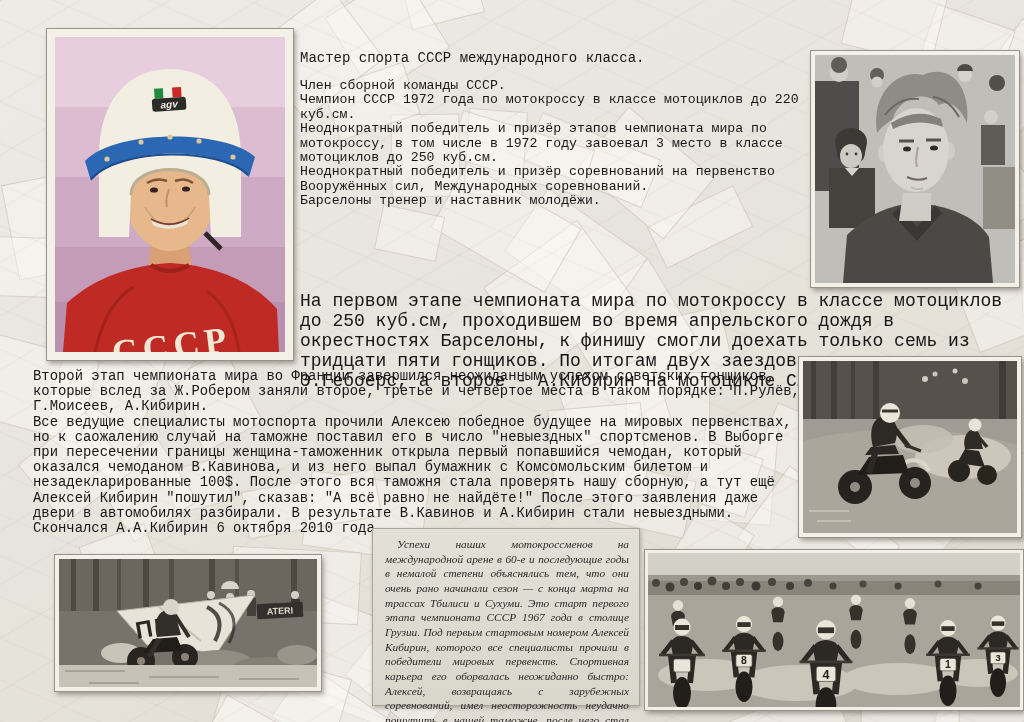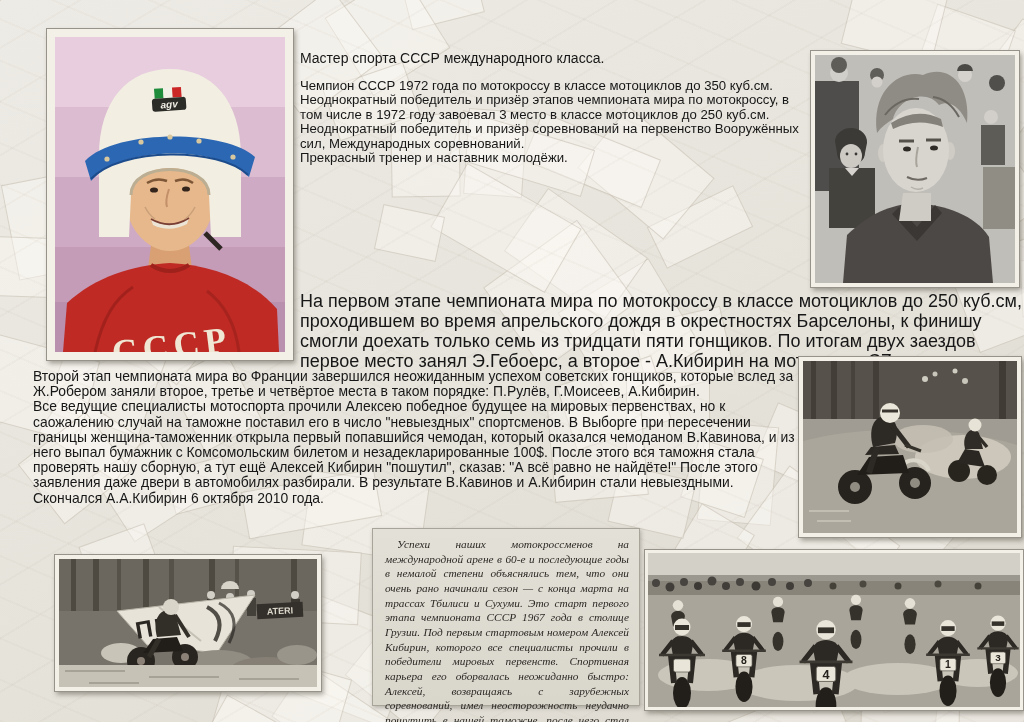--- a/index.html
+++ b/index.html
@@ -9,21 +9,21 @@
   #bg{position:absolute;inset:0;overflow:hidden;}
   #bg .card{position:absolute;border:1px solid rgba(146,134,112,.28);
         background:rgba(252,250,245,.42);}
   #bg:after{content:"";position:absolute;inset:0;
         background:repeating-linear-gradient(23deg,rgba(160,150,130,.05) 0 2px,transparent 2px 38px),
                    repeating-linear-gradient(-31deg,rgba(150,140,125,.05) 0 2px,transparent 2px 46px);}
   .layer{position:absolute;z-index:2;}
   #title{left:320px;top:17px;width:580px;text-align:center;
         font-family:"Liberation Serif",serif;font-weight:bold;font-size:20.5px;
         letter-spacing:.4px;color:#1c1c1c;}
-  .body-text{color:#171717;}
+  .body-text{color:#171717;font-family:Liberation Mono, monospace;}
   #intro{left:300px;top:50px;width:516px;font-size:14px;}
   #achievements{left:300px;top:79px;width:514px;font-size:13.2px;line-height:14.4px;}
   #para-barcelona{left:300px;top:291px;width:724px;font-size:18px;line-height:20px;}
   #lower-block{left:33px;top:369px;width:772px;font-size:13.9px;line-height:15.2px;}
   .photo{position:absolute;z-index:3;background:#f3f0e8;border:1px solid #98938a;
         box-shadow:1.5px 2.5px 5px rgba(60,55,45,.45);}
   .photo svg{display:block;}
   #photo-portrait-color{left:46px;top:28px;padding:8px;}
   #photo-portrait-bw{left:810px;top:50px;padding:4px;}
   #photo-two-riders{left:798px;top:356px;padding:4px;}
@@ -104,24 +104,25 @@
       <div class="card" style="left: 32px; top: 430px; width: 84px; height: 74px; transform: rotate(-38deg);"></div>
       <div class="card" style="left: 205px; top: 719px; width: 115px; height: 59px; transform: rotate(29deg);"></div>
       <div class="card" style="left: 378px; top: 210px; width: 61px; height: 44px; transform: rotate(12deg);"></div>
       <div class="card" style="left: 551px; top: 406px; width: 92px; height: 91px; transform: rotate(-5deg);"></div>
       <div class="card" style="left: 724px; top: 701px; width: 123px; height: 76px; transform: rotate(-22deg);"></div>
       <div class="card" style="left: 897px; top: 101px; width: 69px; height: 61px; transform: rotate(-39deg);"></div>
     </div>
 
   <div id="intro" class="layer body-text">Мастер спорта СССР международного класса.</div>
   <div id="achievements" class="layer body-text">
-      <div>Чемпион СССР 1972 года по мотокроссу в классе мотоциклов до 350 куб.см.</div>
+      <div>Член сборной команды СССР.</div>
+      <div>Чемпион СССР 1972 года по мотокроссу в классе мотоциклов до 220 куб.см.</div>
       <div>Неоднократный победитель и призёр этапов чемпионата мира по мотокроссу, в том числе в 1972 году завоевал 3 место в классе мотоциклов до 250 куб.см.</div>
       <div>Неоднократный победитель и призёр соревнований на первенство Вооружённых сил, Международных соревнований.</div>
-      <div>Прекрасный тренер и наставник молодёжи.</div>
+      <div>Барселоны тренер и наставник молодёжи.</div>
     </div>
   <div id="para-barcelona" class="layer body-text">На первом этапе чемпионата мира по мотокроссу в классе мотоциклов до 250 куб.см, проходившем во время апрельского дождя в окрестностях Барселоны, к финишу смогли доехать только семь из тридцати пяти гонщиков. По итогам двух заездов первое место занял Э.Гебоерс, а второе - А.Кибирин на мотоцикле CZ.</div>
   <div id="lower-block" class="layer body-text">
       <div>Второй этап чемпионата мира во Франции завершился неожиданным успехом советских гонщиков, которые вслед за Ж.Робером заняли второе, третье и четвёртое места в таком порядке: П.Рулёв, Г.Моисеев, А.Кибирин.</div>
       <div>Все ведущие специалисты мотоспорта прочили Алексею победное будущее на мировых первенствах, но к саожалению случай на таможне поставил его в число "невыездных" спортсменов. В Выборге при пересечении границы женщина-таможенник открыла первый попавшийся чемодан, который оказался чемоданом В.Кавинова, и из него выпал бумажник с Комсомольским билетом и незадекларированные 100$. После этого вся таможня стала проверять нашу сборную, а тут ещё Алексей Кибирин "пошутил", сказав: "А всё равно не найдёте!" После этого заявления даже двери в автомобилях разбирали. В результате В.Кавинов и А.Кибирин стали невыездными.</div>
       <div>Скончался А.А.Кибирин 6 октября 2010 года.</div>
     </div>
 
   <div id="photo-portrait-color" class="photo">
     <svg width="230" height="315" viewBox="0 0 230 315">

